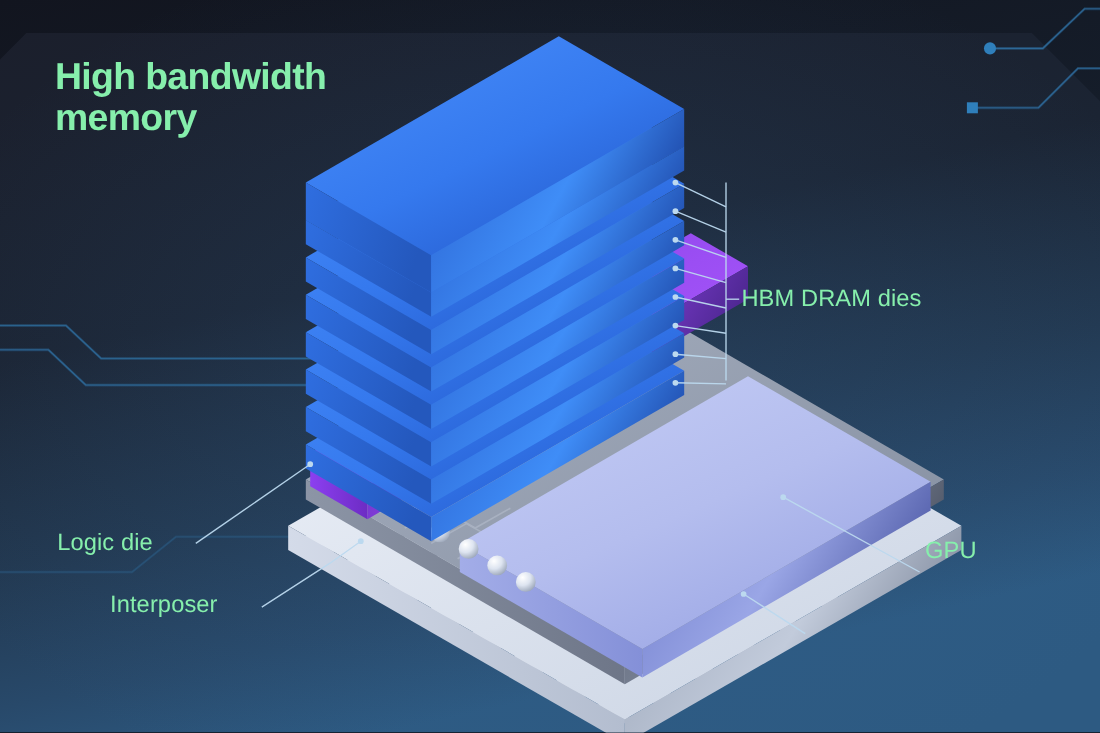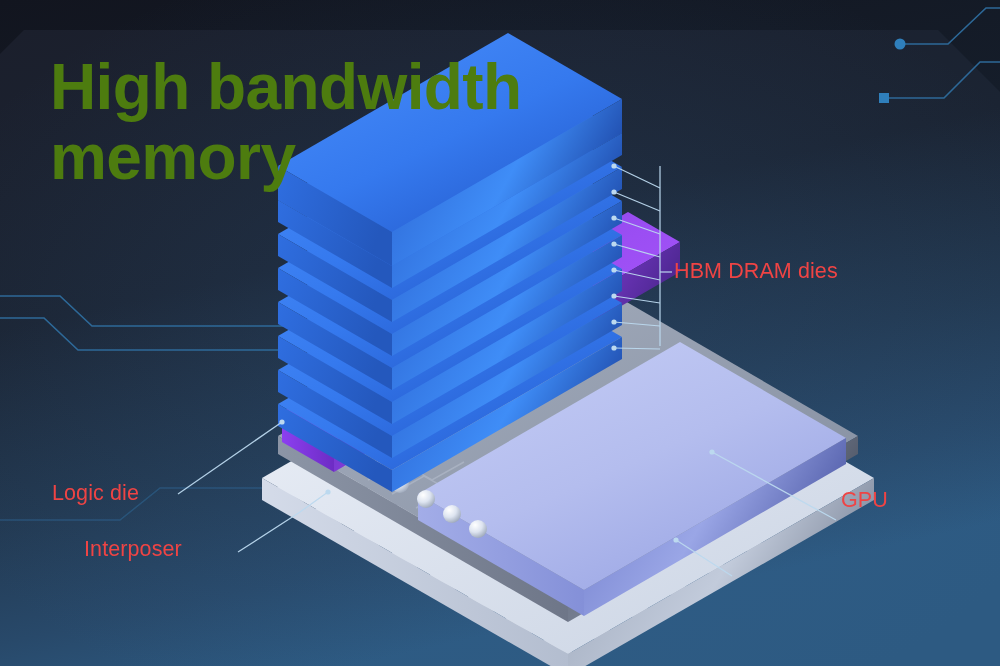--- a/index.html
+++ b/index.html
@@ -5,31 +5,31 @@
   html,body{margin:0;padding:0;background:#10131c;}
   #root{
     position:relative;width:1000px;height:666px;overflow:hidden;
     font-family:"Liberation Sans","DejaVu Sans",sans-serif;
     background:#151824;
   }
   #bg{position:absolute;inset:0;}
   #scene{position:absolute;inset:0;}
   .ttl{
     position:absolute;left:50px;top:52px;width:520px;
-    color:#4d7c0f;font-size:64px;font-weight:bold;
+    color:#86efac;font-size:34px;font-weight:bold;
     line-height:1.10;letter-spacing:-0.6px;
     white-space:pre-line;
   }
   .lbl{
-    position:absolute;color:#ef4444;font-size:21.5px;
+    position:absolute;color:#86efac;font-size:21.5px;
     line-height:1.18;white-space:pre-line;letter-spacing:.1px;
   }
   #lbl-hbm{left:674px;top:259px;}
   #lbl-logic{left:52px;top:481px;text-align:right;}
-  #lbl-interposer{left:84px;top:537px;}
+  #lbl-interposer{left:100px;top:537px;}
   #lbl-gpu{left:841px;top:488px;}
   #lbl-pkg{left:737px;top:566px;}
 </style>
 </head>
 <body>
 
 <div id="root">
 
   <svg id="bg" viewBox="0 0 1000 666" width="1000" height="666">
     <defs>

